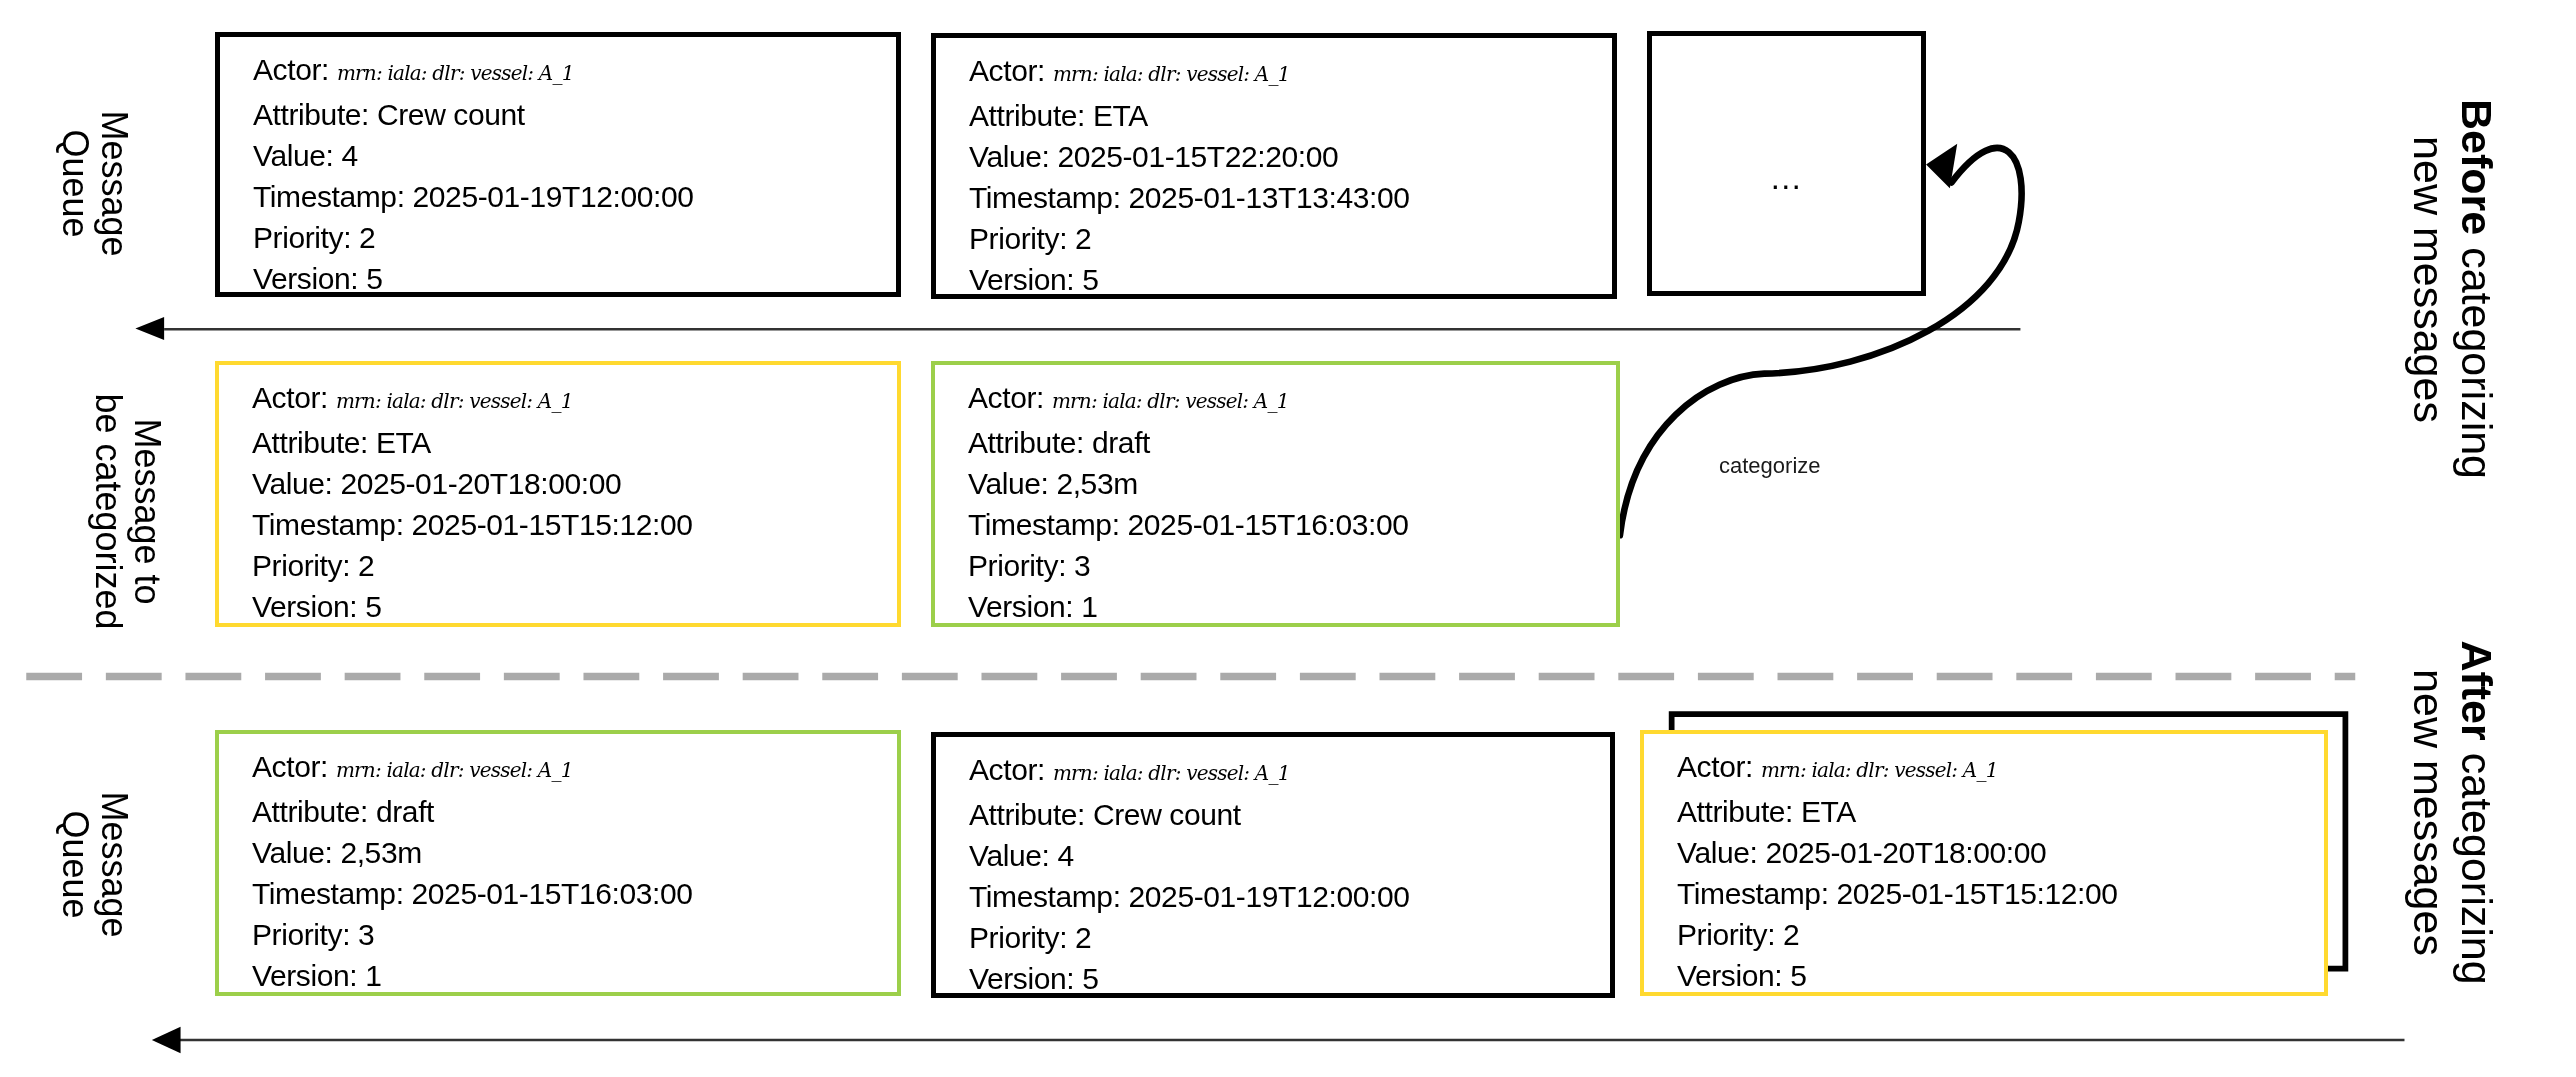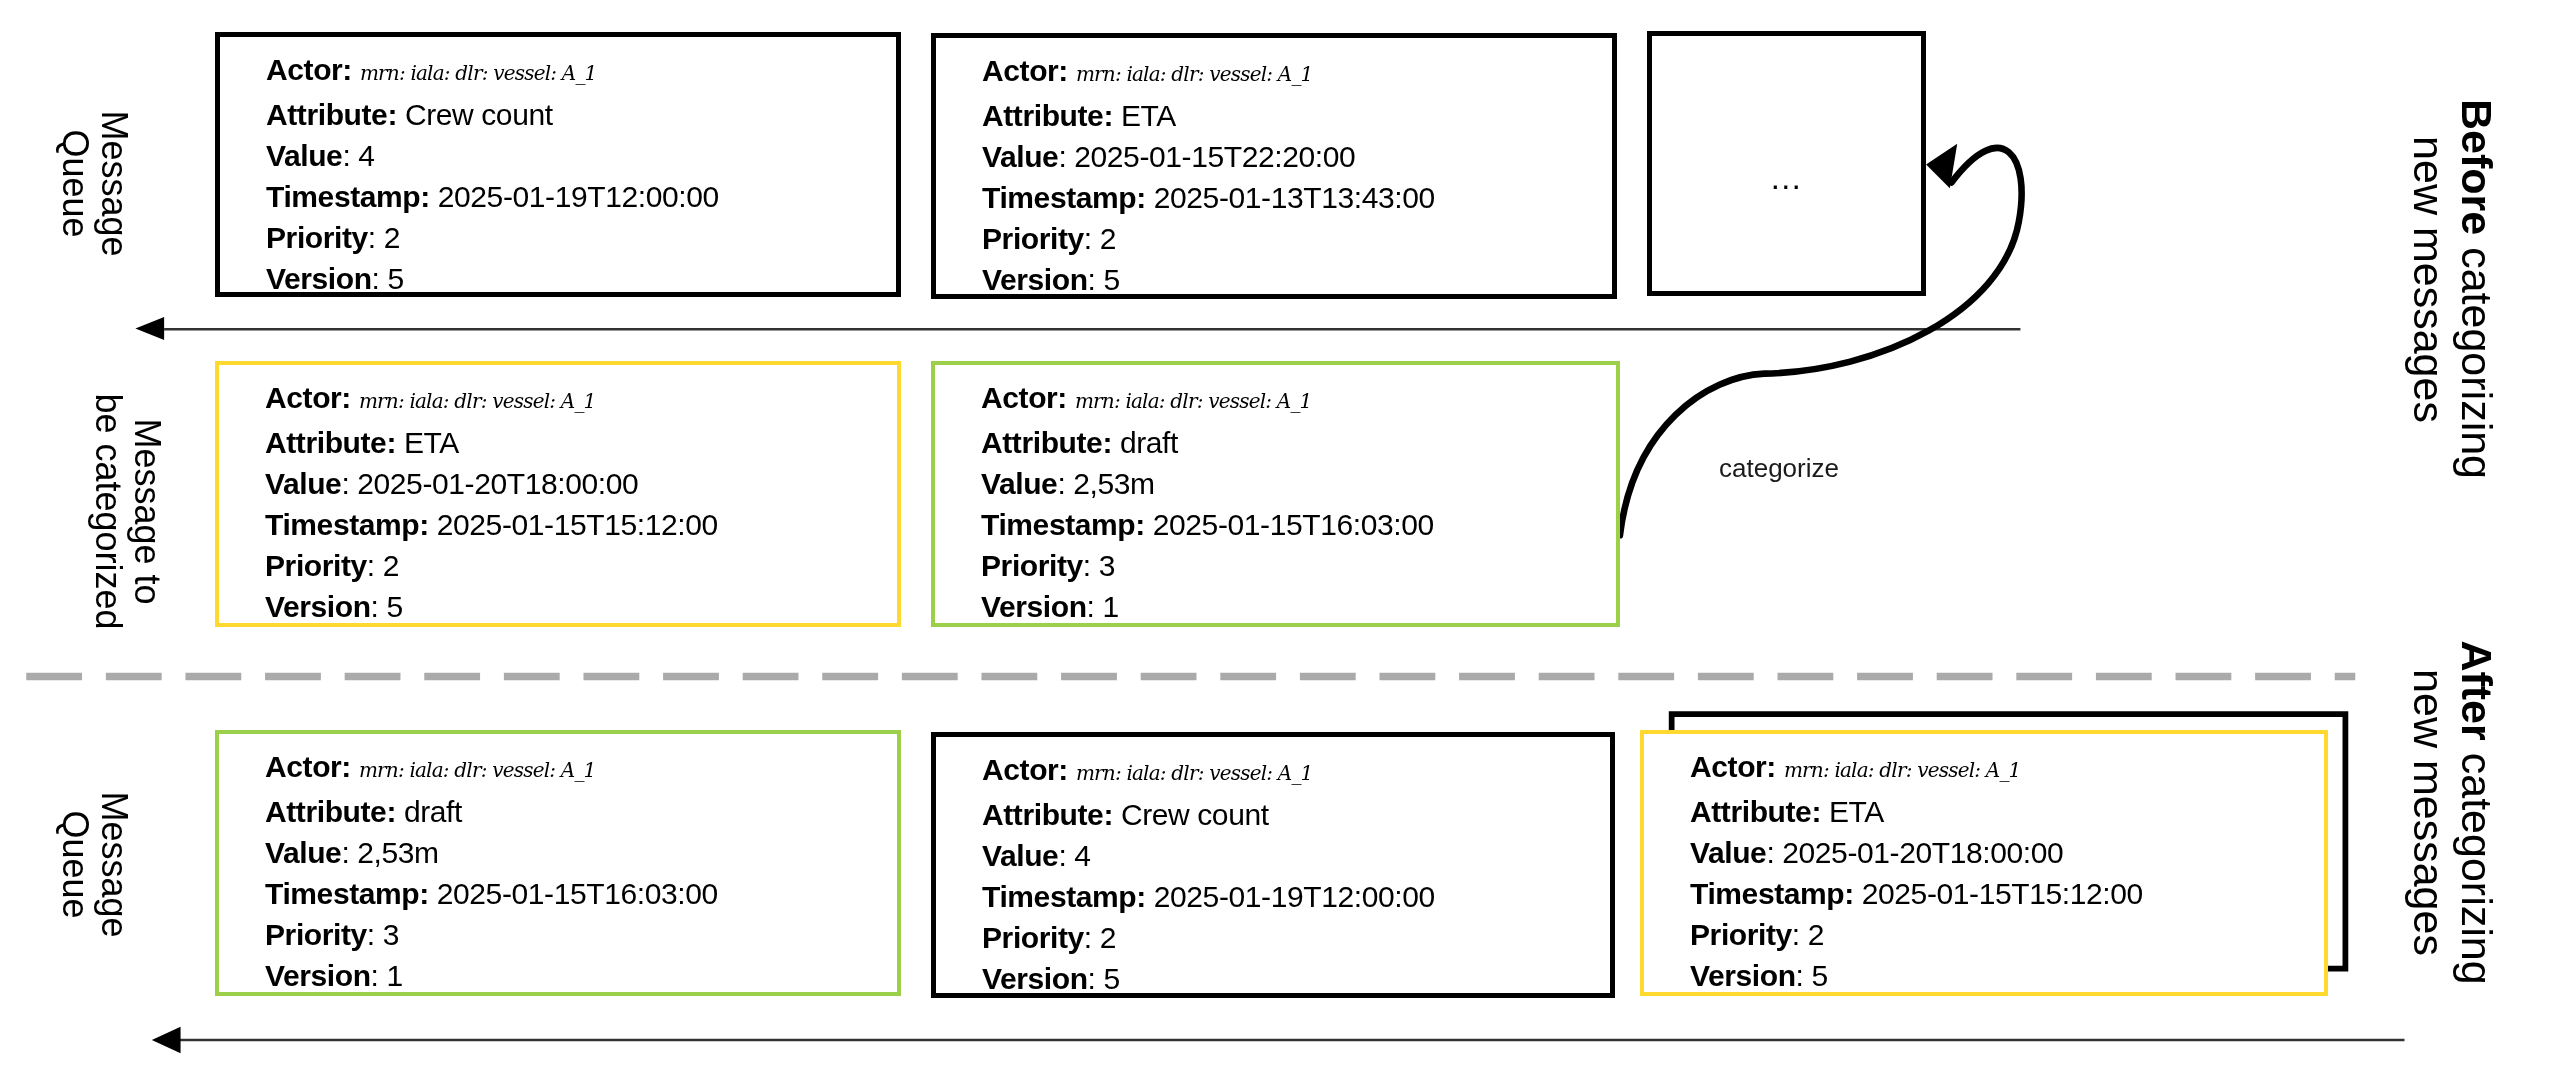--- a/index.html
+++ b/index.html
@@ -20,21 +20,21 @@
   }
   .msg-box.black  { border: 5.7px solid #000000; }
   .msg-box.yellow { border: 4.9px solid #FFD92F; }
   .msg-box.green  { border: 4.9px solid #9CCF4A; }
   .msg-line {
     font-size: 30px;
     line-height: 41px;
     white-space: nowrap;
     letter-spacing: -0.4px;
   }
-  .msg-line .k { font-weight: bold; margin-left: 13px; }
+  .msg-line .k { font-weight: normal; }
   .msg-line .v { font-weight: normal; }
   .msg-line .actor-v {
     font-family: "DejaVu Serif", "Liberation Serif", serif;
     font-style: italic;
     font-size: 20px;
     letter-spacing: -0.8px;
   }
   .ellipsis {
     position: absolute;
     left: 0; right: 0;
@@ -55,21 +55,21 @@
     position: absolute;
     transform-origin: center center;
     text-align: center;
     font-size: 43px;
     line-height: 48px;
     white-space: nowrap;
   }
   .right-label .strong { font-weight: bold; }
   .categorize-label {
     position: absolute;
-    font-size: 26px;
+    font-size: 22px;
     color: #1a1a1a;
   }
   svg.overlay {
     position: absolute;
     left: 0; top: 0;
     pointer-events: none;
   }
 </style>
 </head>
 <body>

